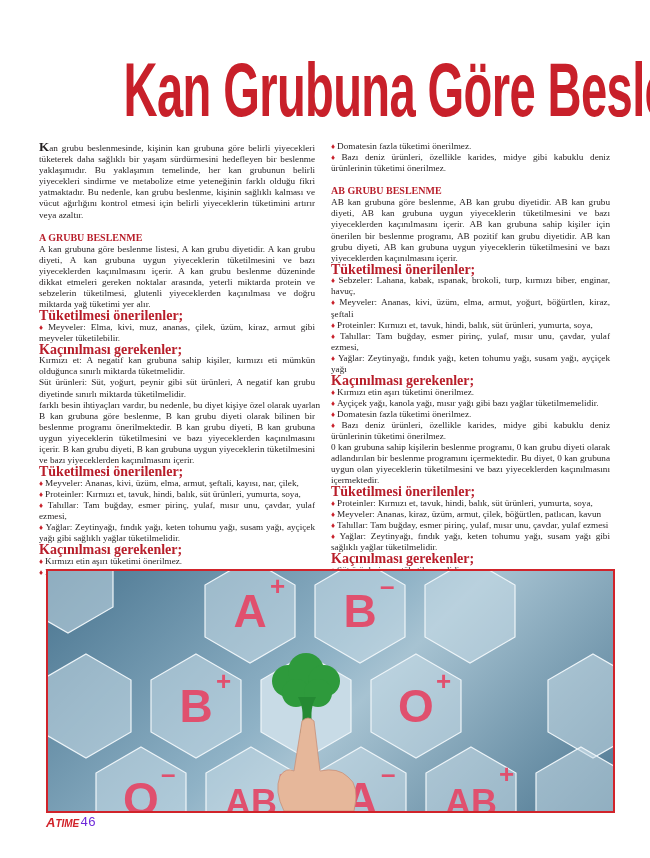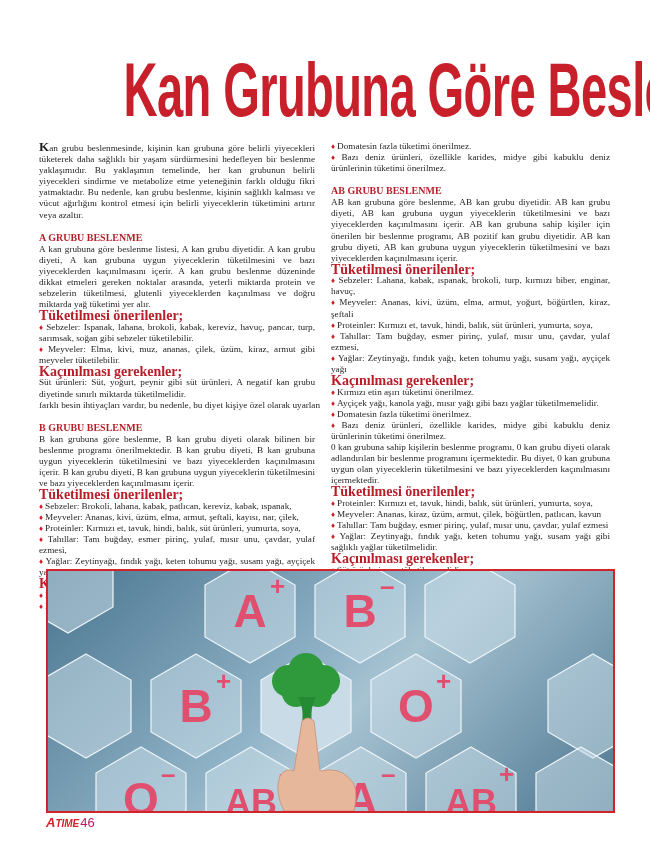--- a/index.html
+++ b/index.html
@@ -23,43 +23,41 @@
   .gap { height: 11px; }
   .photo {
     position: absolute; left: 46px; top: 569px; width: 565px; height: 240px;
     border: 2px solid #d1232a; background: linear-gradient(135deg, #4a7590 0%, #8fb2c6 45%, #a7c3d2 55%, #4e7892 100%);
     overflow: hidden;
   }
   .photo svg { position: absolute; left: 0; top: 0; }
   .footer { position: absolute; left: 46px; top: 815px; display: flex; align-items: flex-end; }
   .logo { font-family: "Liberation Sans", sans-serif; font-style: italic; font-weight: bold; color: #d1232a; font-size: 10px; letter-spacing: 0; }
   .logo .big { font-size: 13px; }
-  .pagenum { font-family: Liberation Sans, sans-serif; font-size: 13px; color: #be185d; margin-left: 1px; }
+  .pagenum { font-family: Liberation Mono, monospace; font-size: 13px; color: #6d28d9; margin-left: 1px; }
 </style>
 </head>
 <body>
 
 <div class="title">Kan Grubuna Göre Beslenme</div>
 
 <div class="col col-left">
   <p><span class="drop">K</span><span>an grubu beslenmesinde, kişinin kan grubuna göre belirli yiyecekleri tüketerek daha sağlıklı bir yaşam sürdürmesini hedefleyen bir beslenme yaklaşımıdır. Bu yaklaşımın temelinde, her kan grubunun belirli yiyecekleri sindirme ve metabolize etme yeteneğinin farklı olduğu fikri yatmaktadır. Bu nedenle, kan grubu beslenme, kişinin sağlıklı kalması ve vücut ağırlığını kontrol etmesi için belirli yiyeceklerin tüketimini artırır veya azaltır.</span></p>
   <div class="gap"></div>
   <div class="h first">A GRUBU BESLENME</div>
   <p>A kan grubuna göre beslenme listesi, A kan grubu diyetidir. A kan grubu diyeti, A kan grubuna uygun yiyeceklerin tüketilmesini ve bazı yiyeceklerden kaçınılmasını içerir. A kan grubu beslenme düzeninde dikkat etmeleri gereken noktalar arasında, yeterli miktarda protein ve sebzelerin tüketilmesi, glutenli yiyeceklerden kaçınılması ve doğru miktarda yağ tüketimi yer alır.</p>
   <div class="sub">Tüketilmesi önerilenler;</div>
-  <p class="bul">Sebzeler: Ispanak, lahana, brokoli, kabak, kereviz, havuç, pancar, turp, sarımsak, soğan gibi sebzeler tüketilebilir.</p>
   <p class="bul">Meyveler: Elma, kivi, muz, ananas, çilek, üzüm, kiraz, armut gibi meyveler tüketilebilir.</p>
   <div class="sub">Kaçınılması gerekenler;</div>
+  <p>Kırmızı et: A negatif kan grubuna sahip kişiler, kırmızı eti mümkün olduğunca sınırlı miktarda tüketmelidir.</p>
   <p>Süt ürünleri: Süt, yoğurt, peynir gibi süt ürünleri, A negatif kan grubu diyetinde sınırlı miktarda tüketilmelidir.</p>
   <p style="text-align:right;white-space:nowrap;">farklı besin ihtiyaçları vardır, bu nedenle, bu diyet kişiye özel olarak uyarlan</p>
 
-  <div class="h">B GRUBU BESLENME</div>
   <p>B kan grubuna göre beslenme, B kan grubu diyeti olarak bilinen bir beslenme programı önerilmektedir. B kan grubu diyeti, B kan grubuna uygun yiyeceklerin tüketilmesini ve bazı yiyeceklerden kaçınılmasını içerir. B kan grubu diyeti, B kan grubuna uygun yiyeceklerin tüketilmesini ve bazı yiyeceklerden kaçınılmasını içerir.</p>
   <div class="sub">Tüketilmesi önerilenler;</div>
-  <p class="bul">Sebzeler: Brokoli, lahana, kabak, patlıcan, kereviz, kabak, ıspanak,</p>
   <p class="bul">Meyveler: Ananas, kivi, üzüm, elma, armut, şeftali, kayısı, nar, çilek,</p>
   <p class="bul">Proteinler: Kırmızı et, tavuk, hindi, balık, süt ürünleri, yumurta, soya,</p>
   <p class="bul">Tahıllar: Tam buğday, esmer pirinç, yulaf, mısır unu, çavdar, yulaf ezmesi,</p>
   <p class="bul">Yağlar: Zeytinyağı, fındık yağı, keten tohumu yağı, susam yağı, ayçiçek yağı gibi sağlıklı yağlar tüketilmelidir.</p>
   <div class="sub">Kaçınılması gerekenler;</div>
   <p class="bul">Kırmızı etin aşırı tüketimi önerilmez.</p>
   <p class="bul">Mısır yağı, yer fıstığı yağı, susam yağı gibi bazı yağlar tüketilmemelidir.</p>
 </div>
 
 <div class="col col-right">

